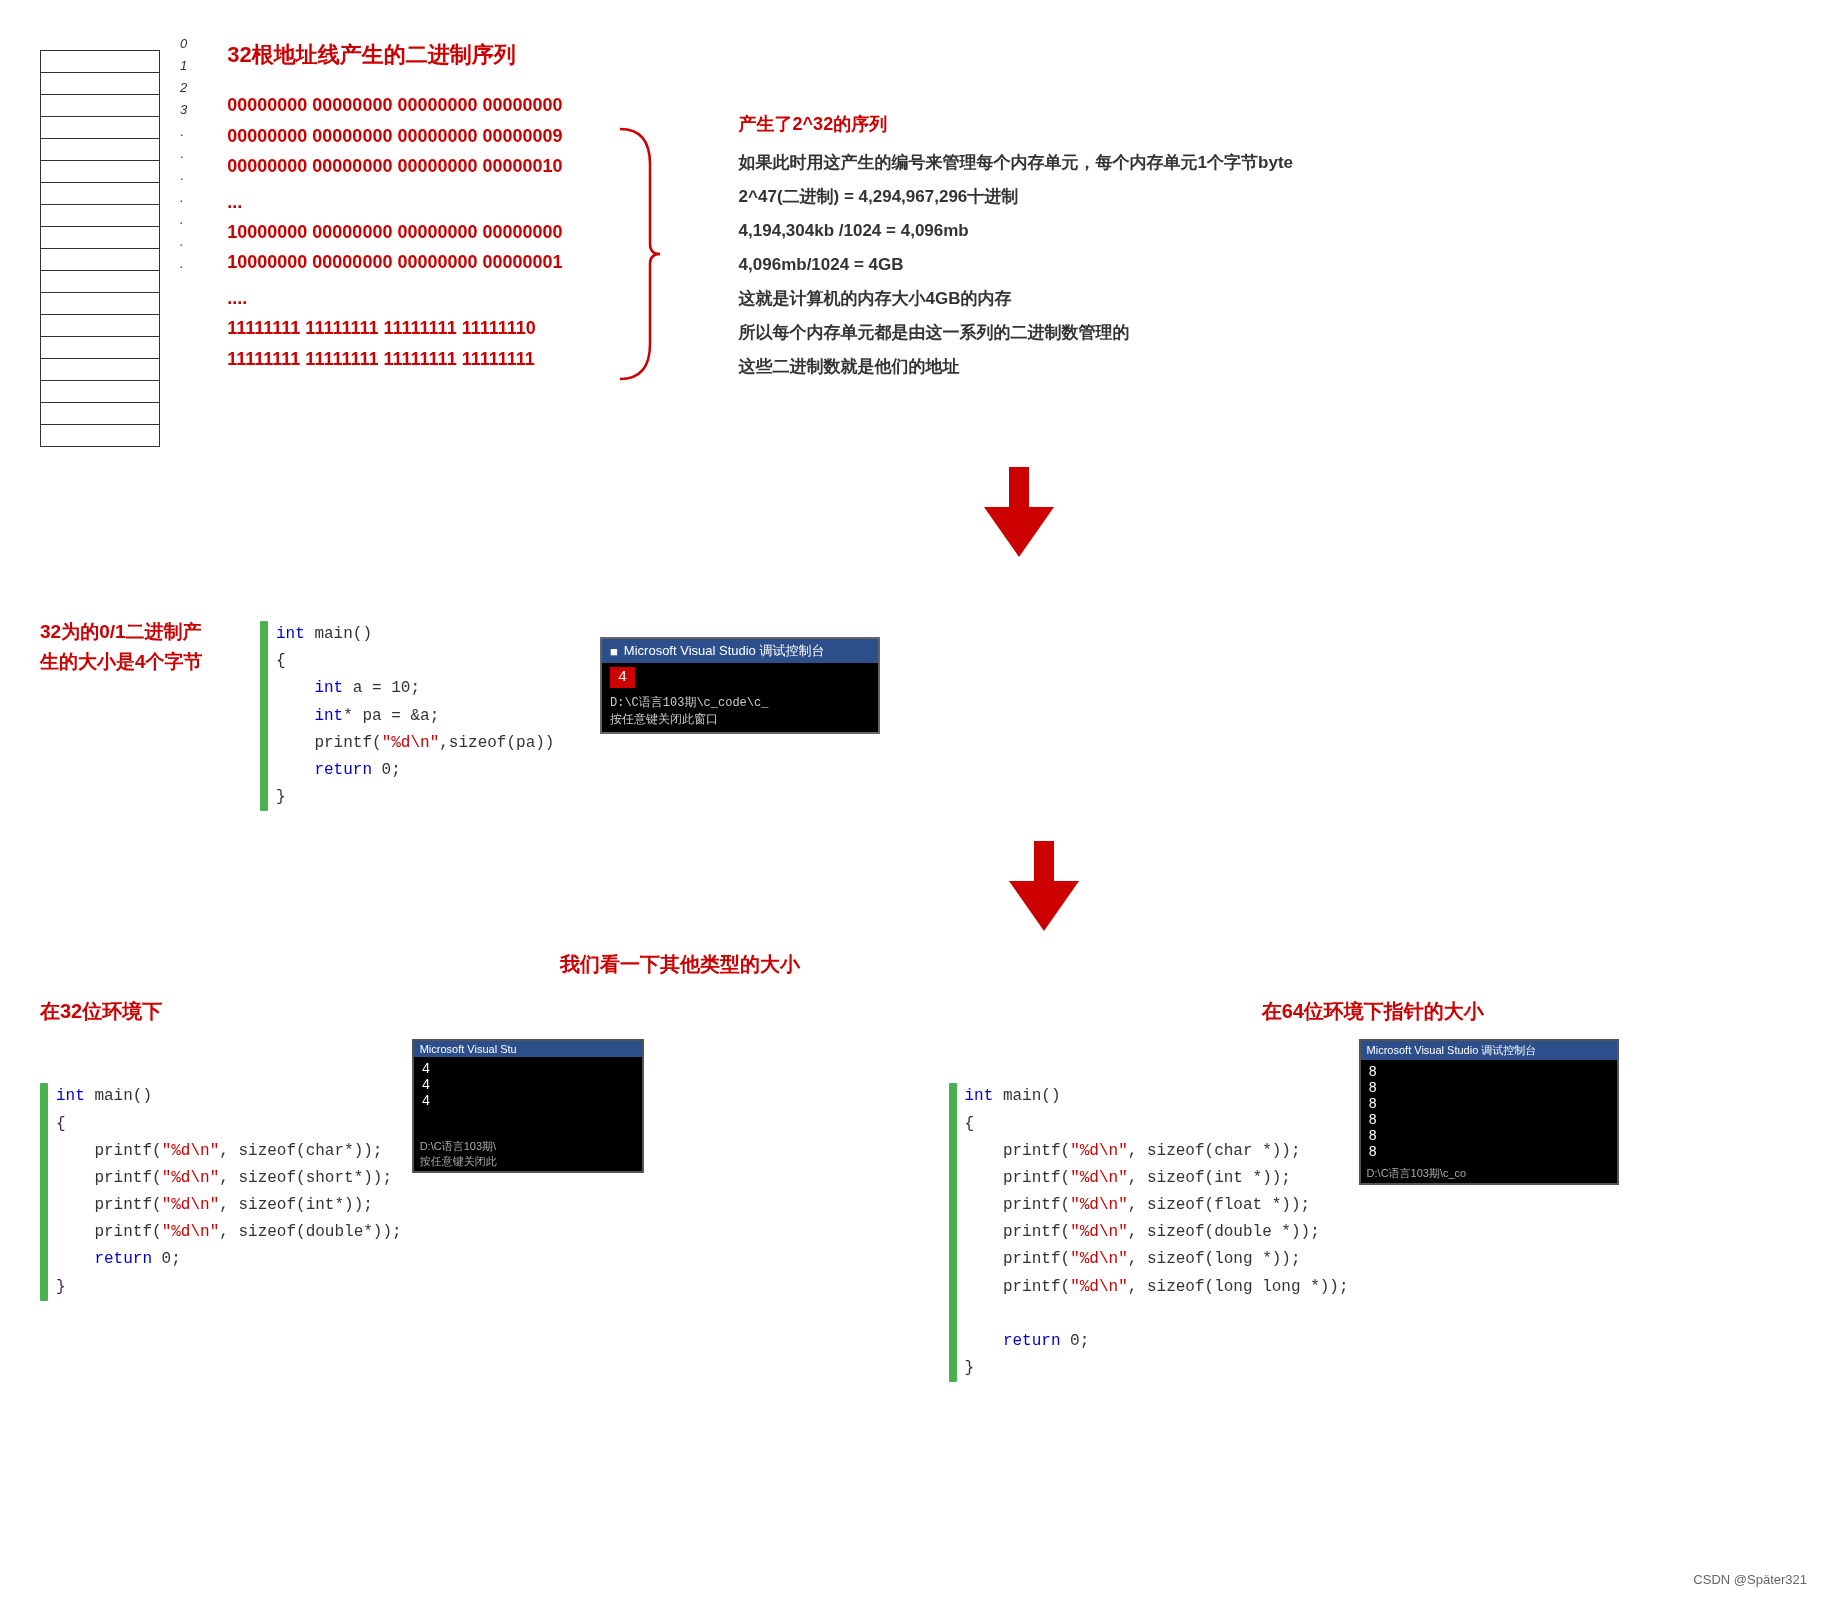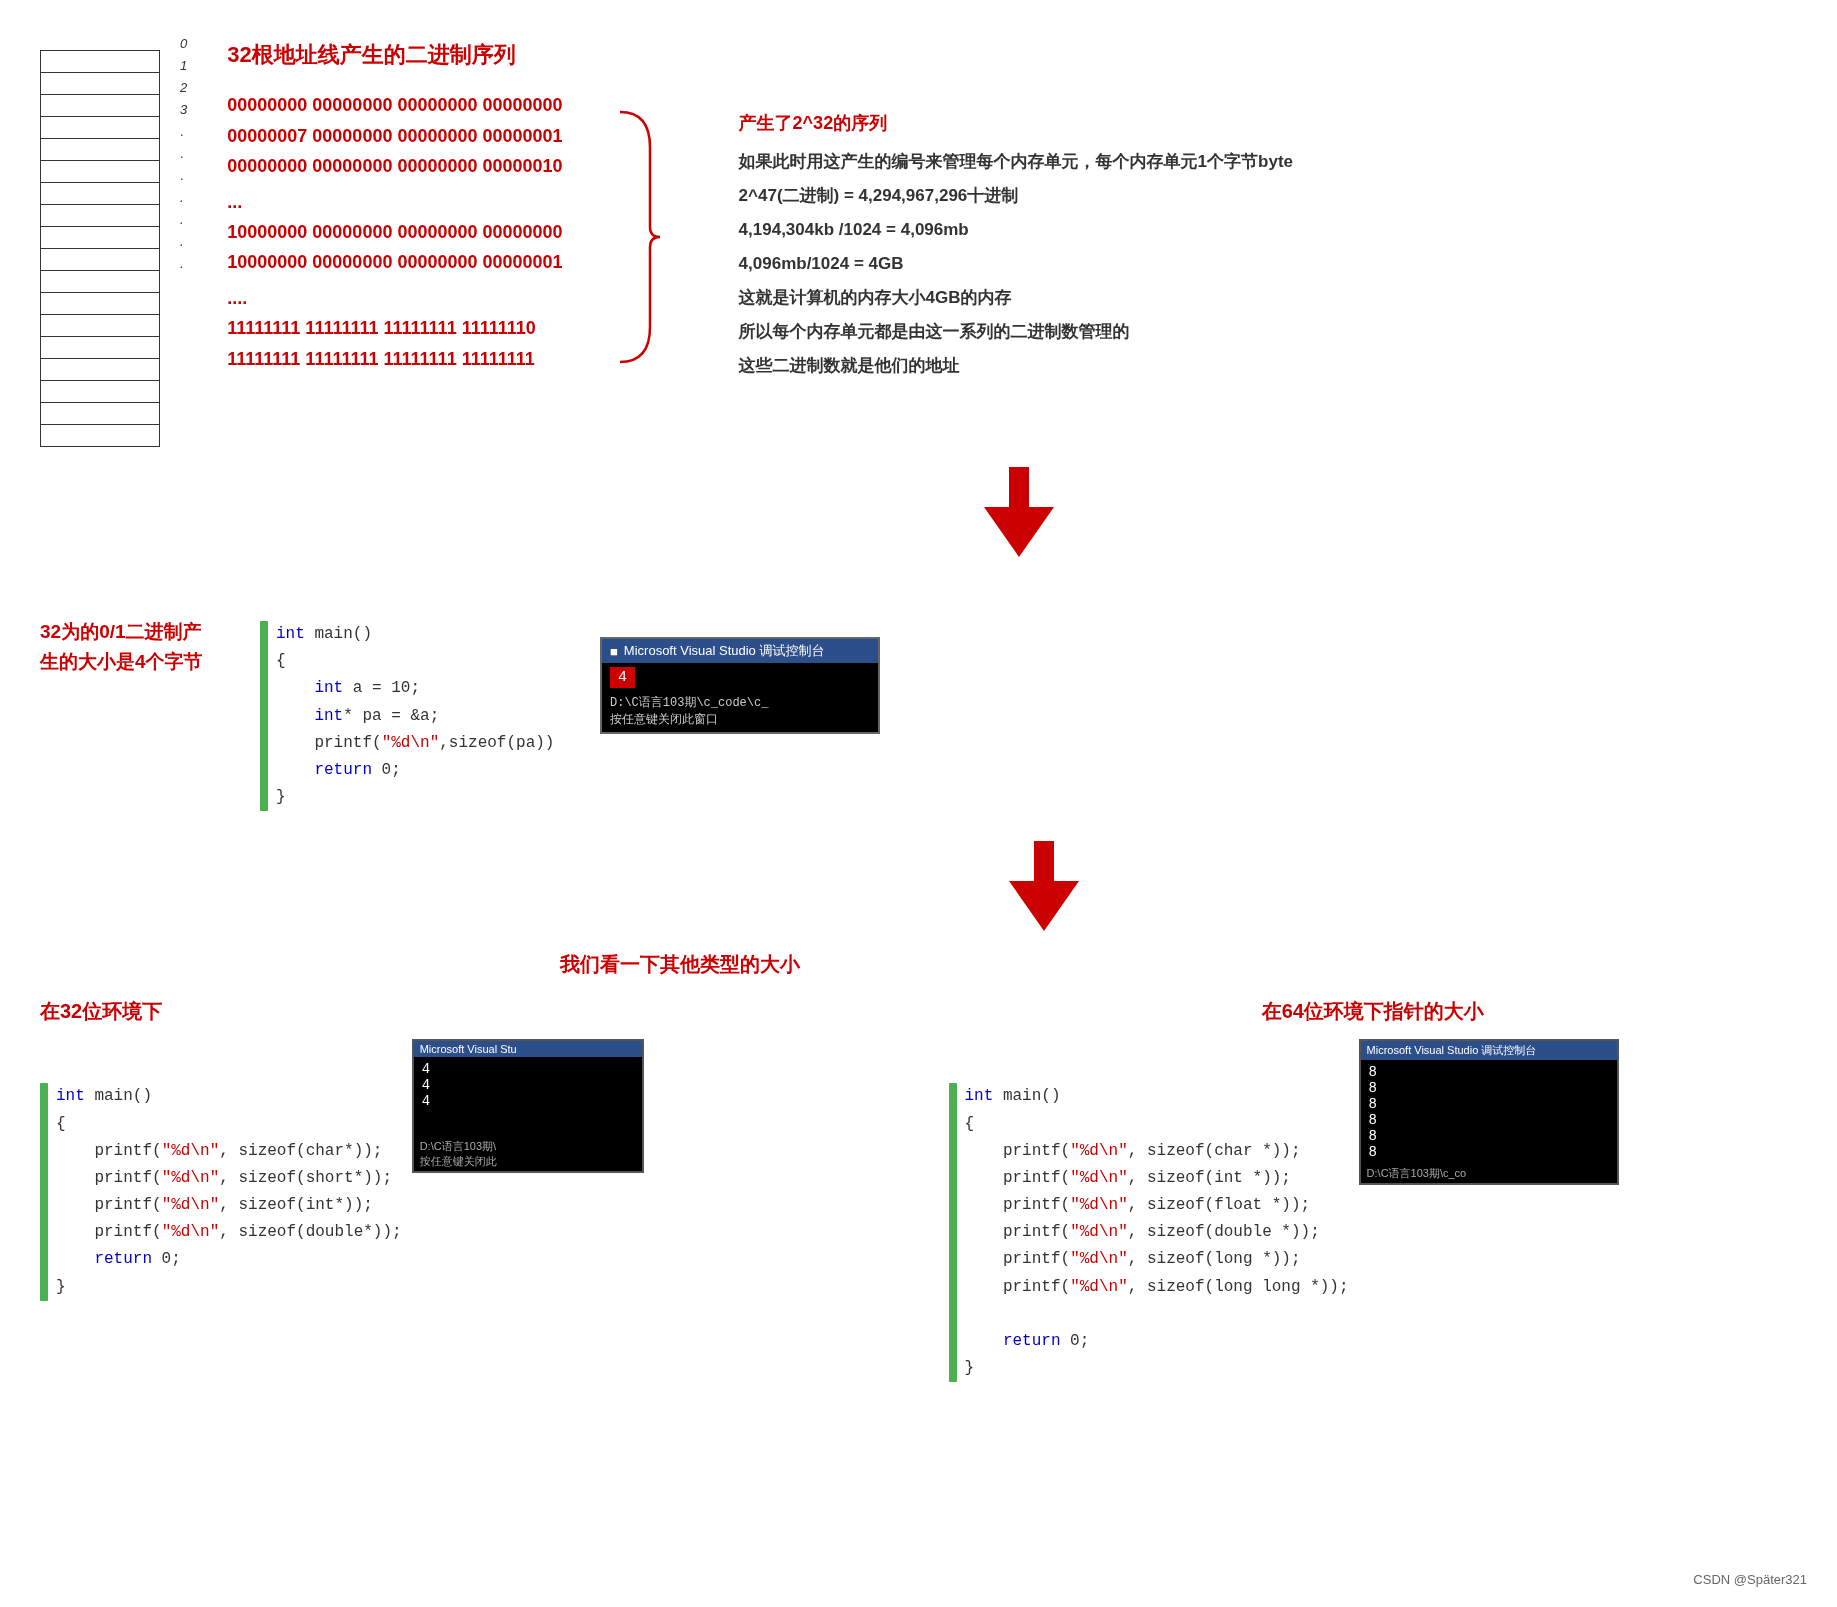--- a/index.html
+++ b/index.html
@@ -352,26 +352,26 @@
       <div style="height:22px;display:flex;align-items:center;font-size:13px;color:#333;font-style:italic;">.</div>
       <div style="height:22px;display:flex;align-items:center;font-size:13px;color:#333;font-style:italic;">.</div>
       <div style="height:22px;display:flex;align-items:center;font-size:13px;color:#333;font-style:italic;">.</div>
       <div style="height:22px;display:flex;align-items:center;font-size:13px;color:#333;font-style:italic;">.</div>
     </div>
   </div>
 
   <div class="top-right">
     <div class="title-red">32根地址线产生的二进制序列</div>
 
-    <div style="display:flex;align-items:center;gap:39px;">
+    <div style="display:flex;align-items:flex-end;gap:39px;">
       <div>
 
         <div class="binary-block">
           <span class="binary-line">00000000 00000000 00000000 00000000</span>
-          <span class="binary-line">00000007 00000000 00000000 00000001</span>
+          <span class="binary-line">00000000 00000000 00000000 00000009</span>
           <span class="binary-line">00000000 00000000 00000000 00000010</span>
         </div>
         <div class="ellipsis-red">...</div>
 
         <div class="binary-block">
           <span class="binary-line">10000000 00000000 00000000 00000000</span>
           <span class="binary-line">10000000 00000000 00000000 00000001</span>
         </div>
         <div class="ellipsis-red">....</div>
 

